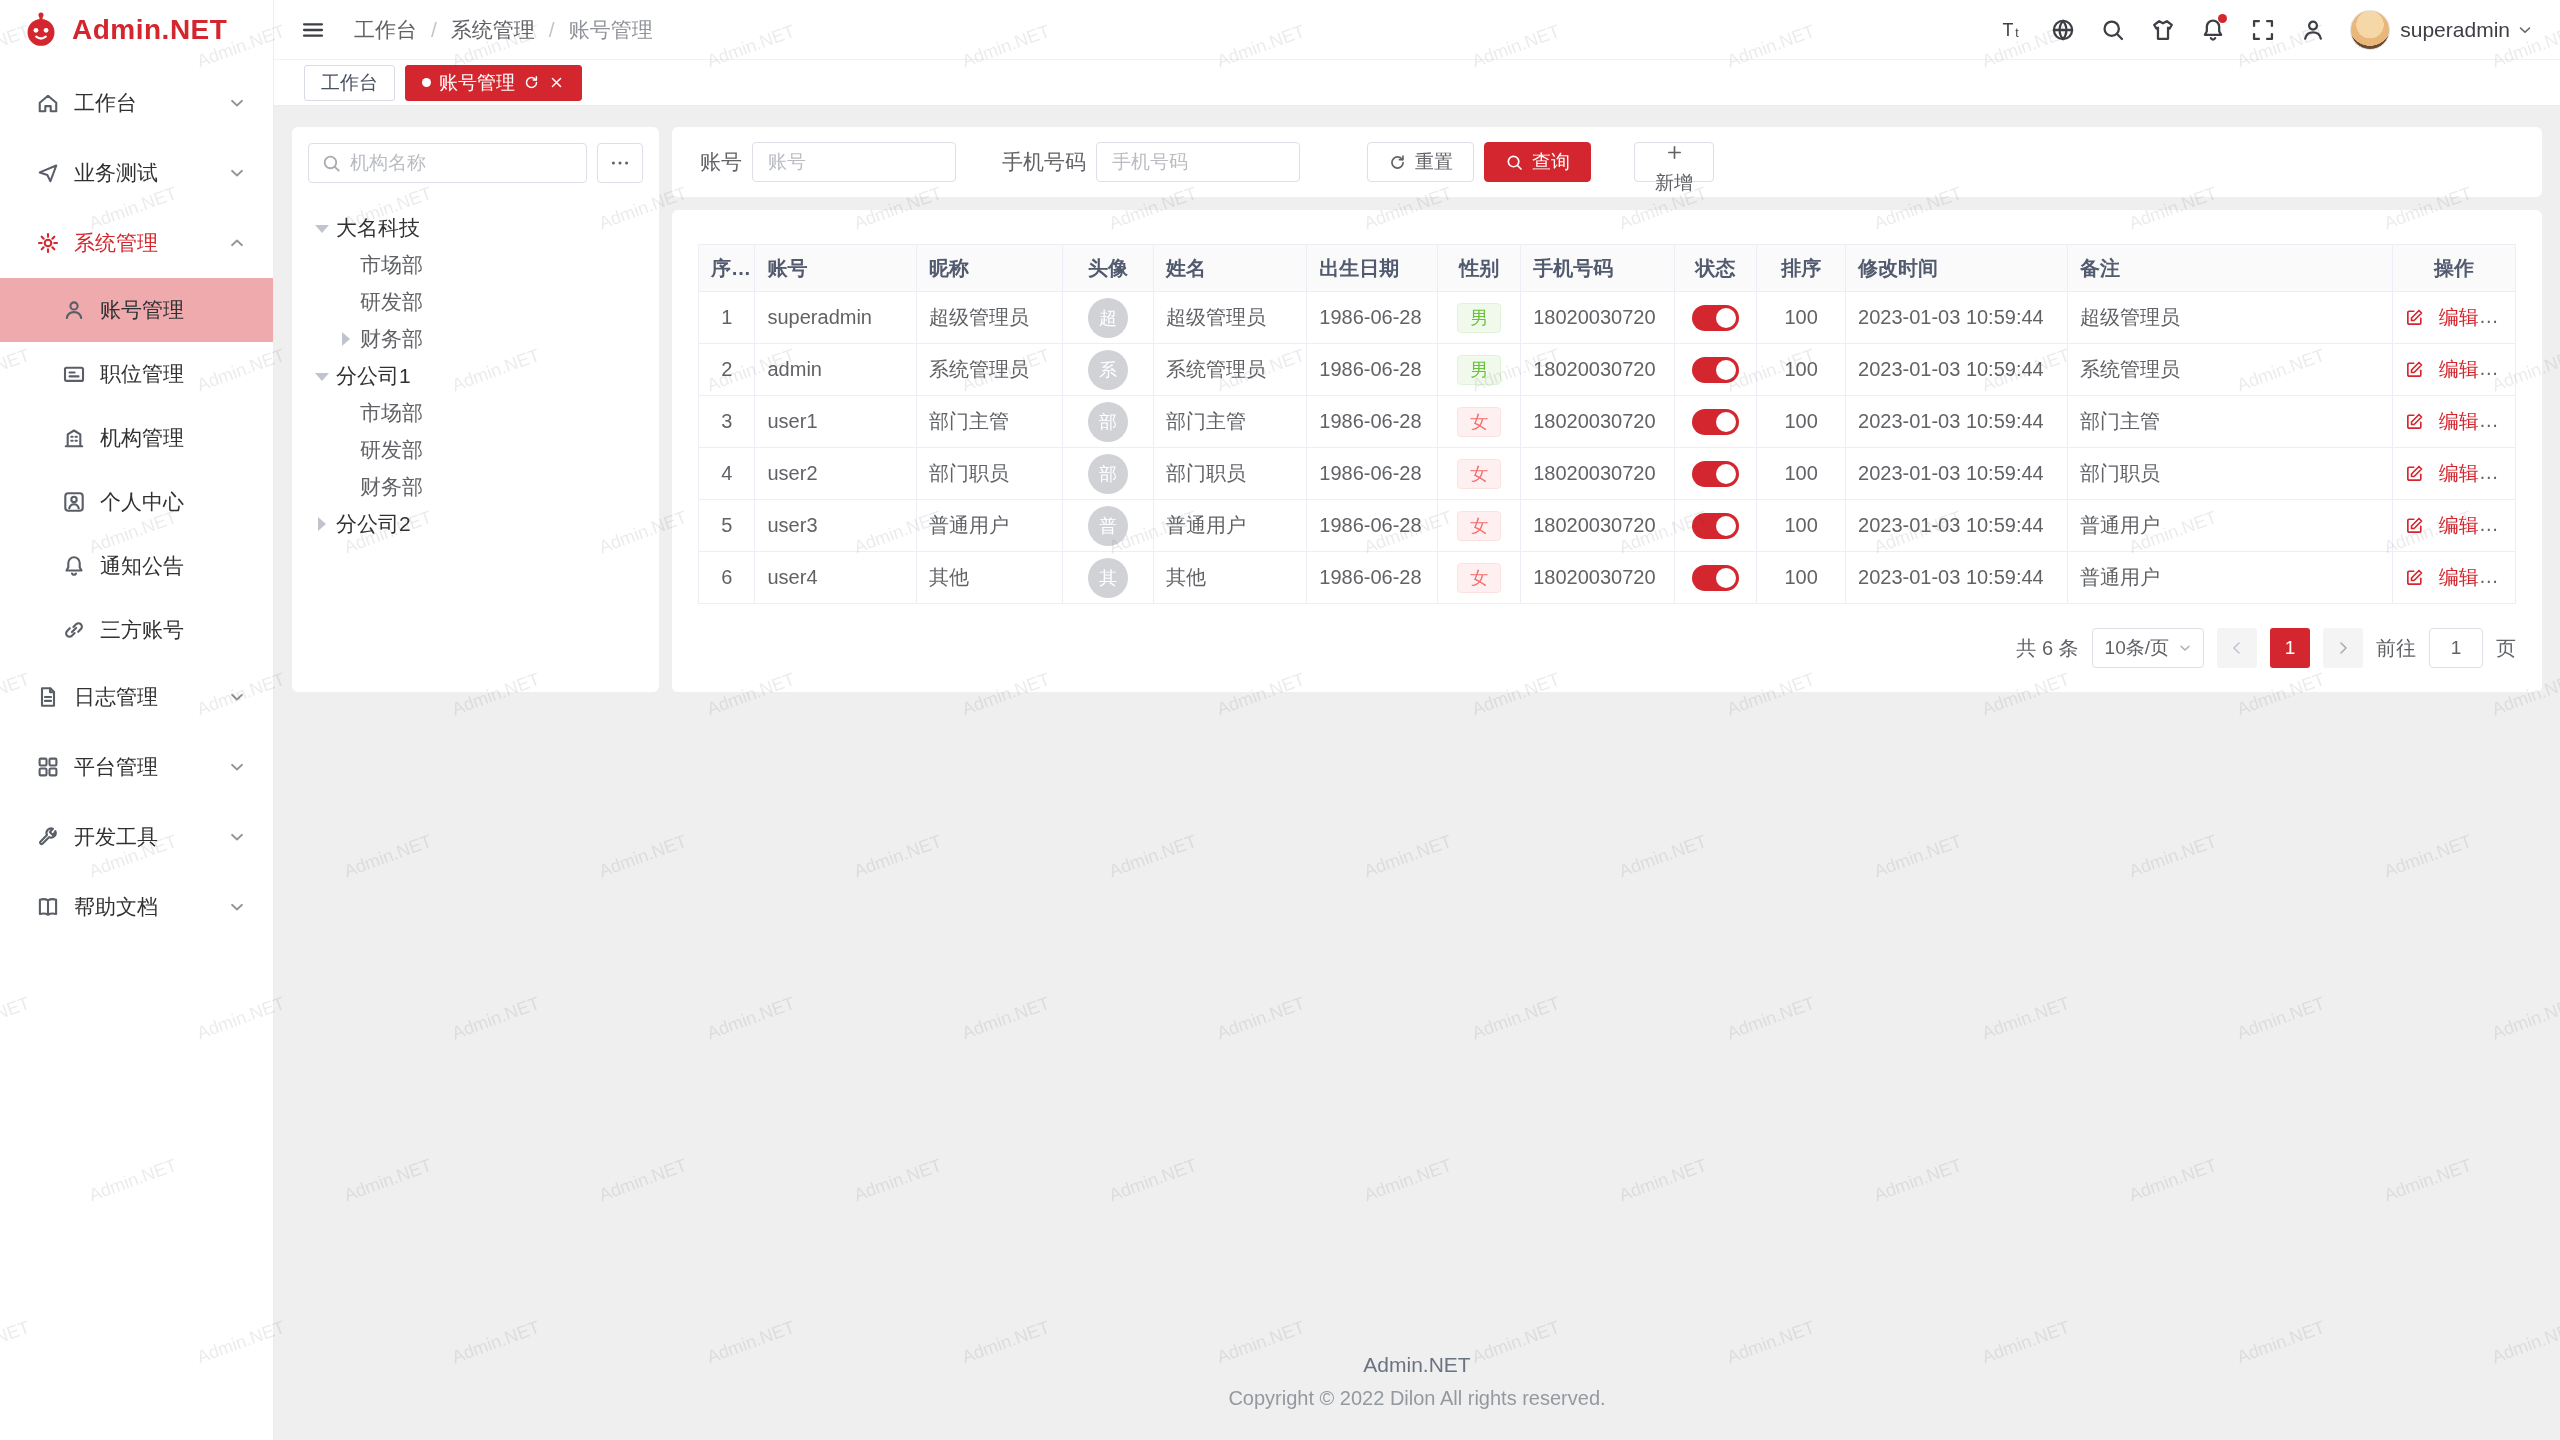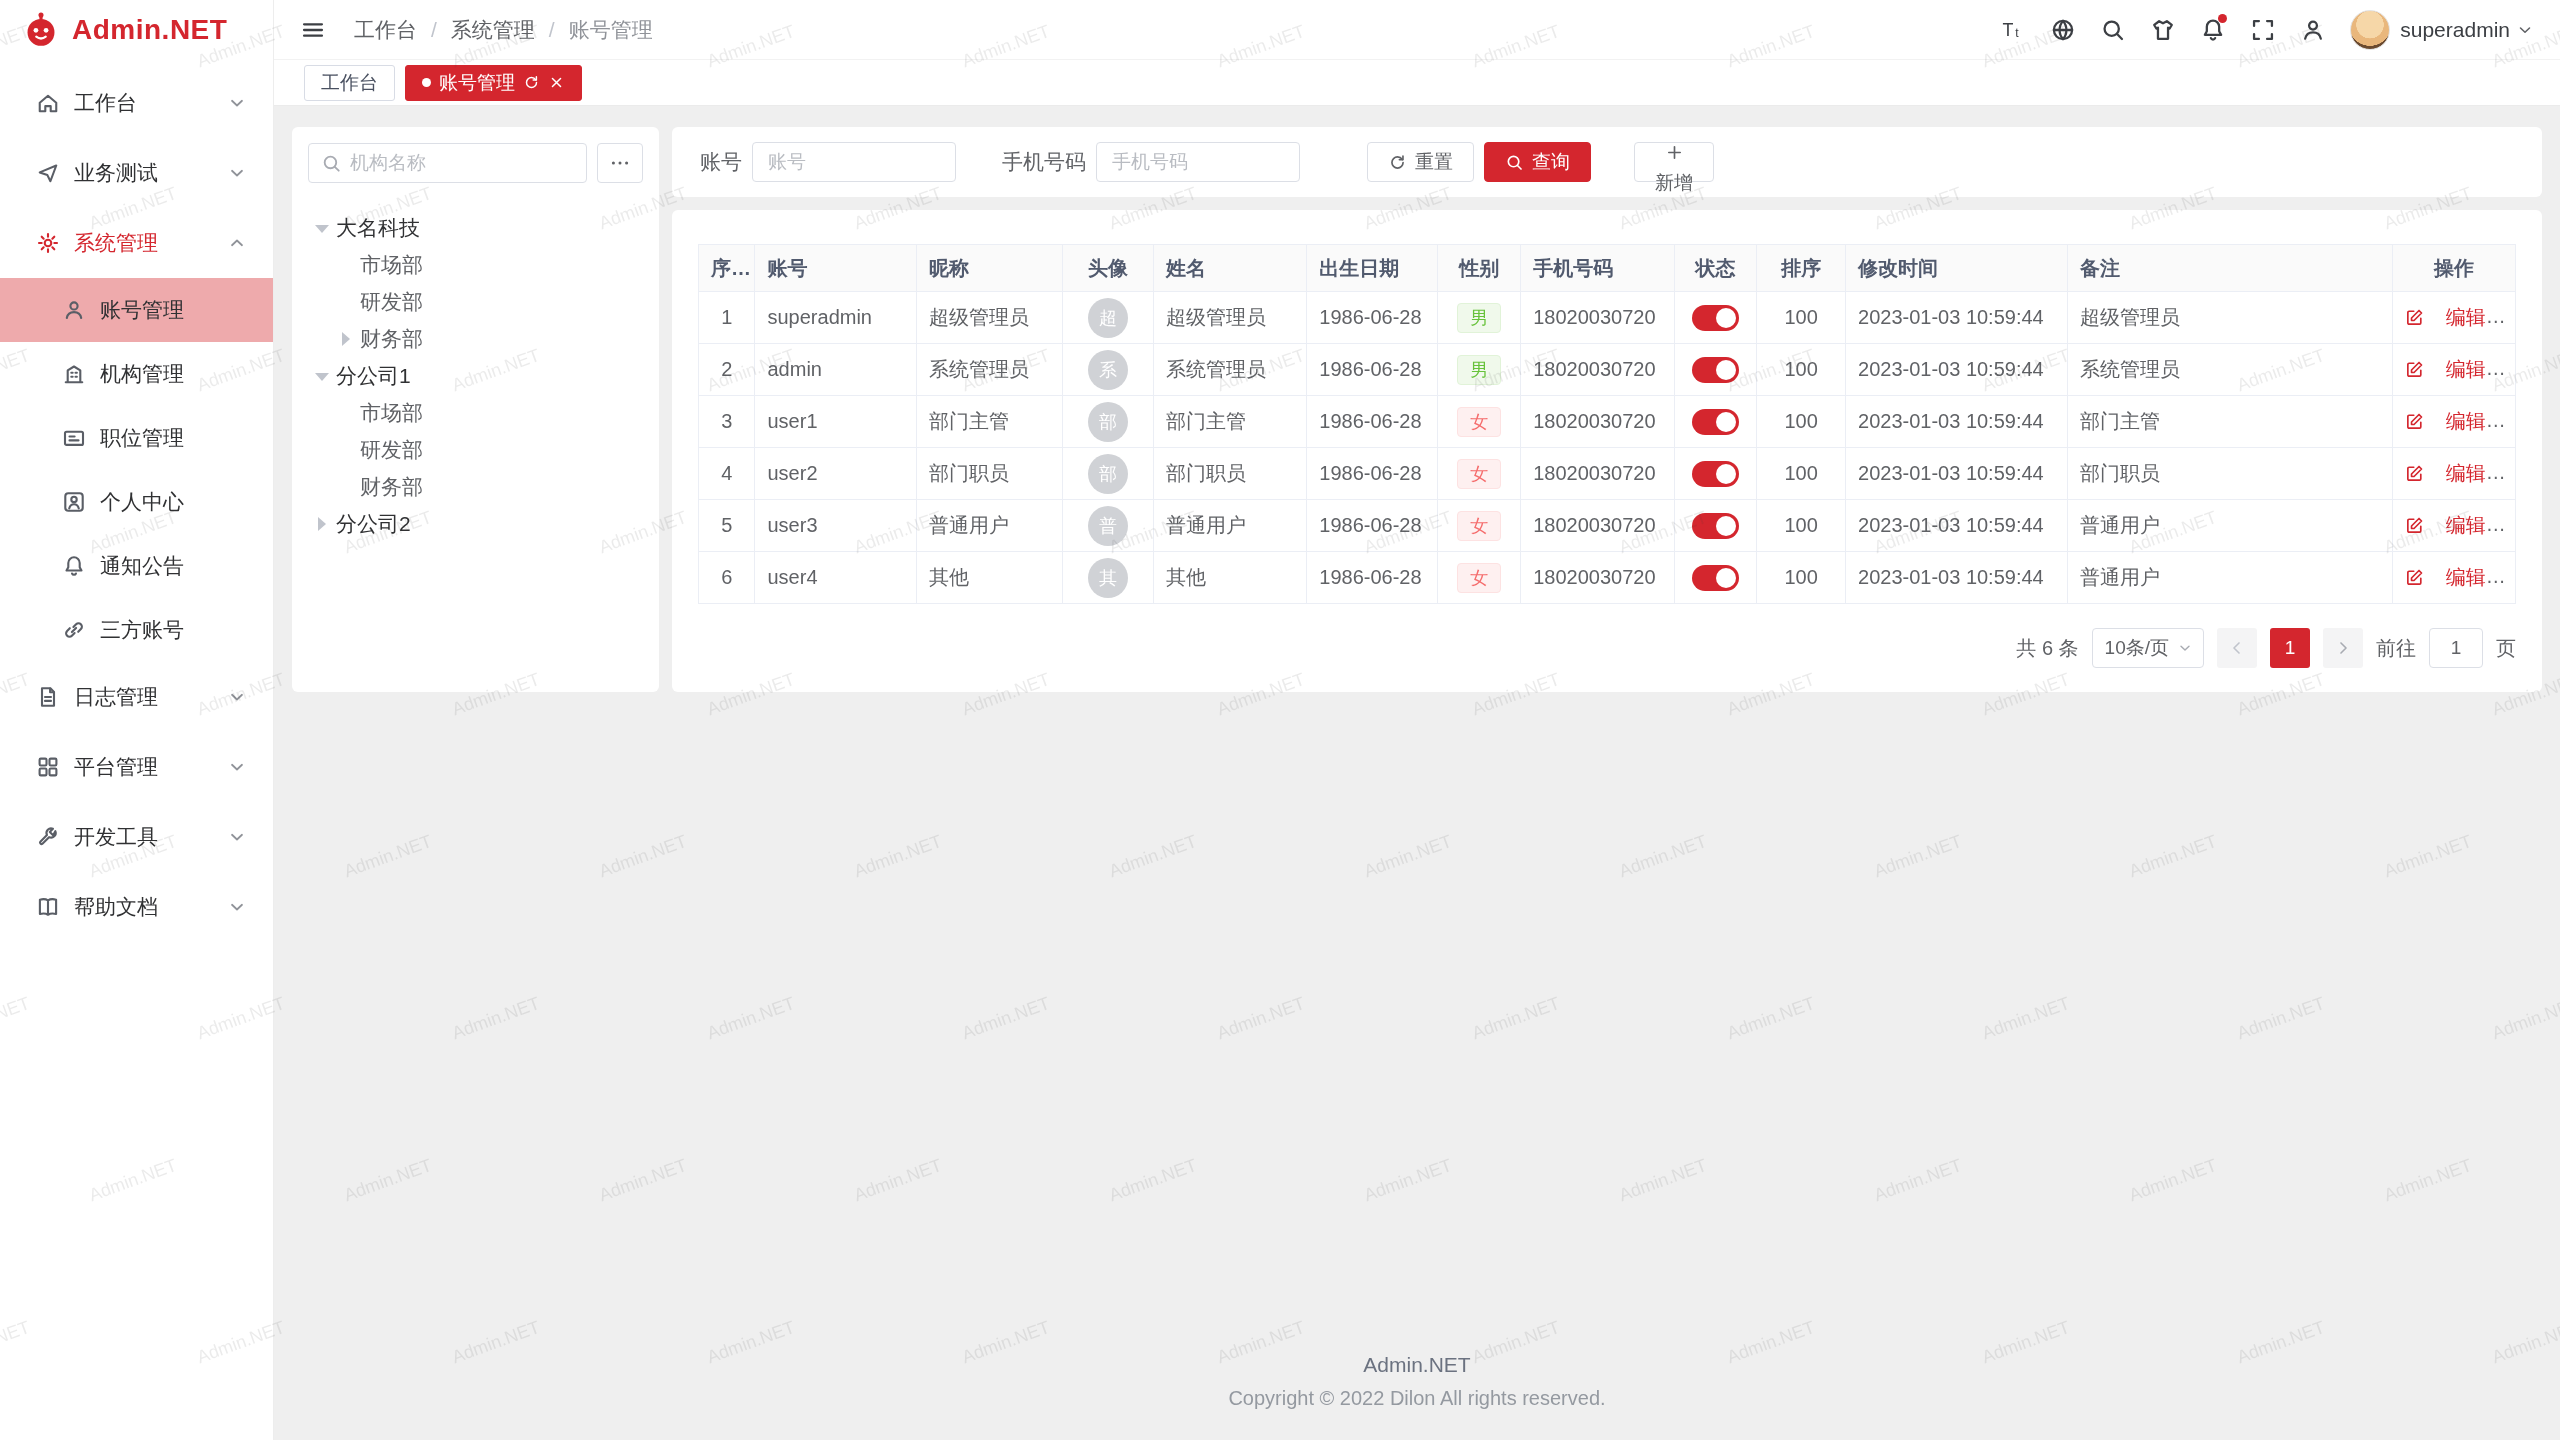--- a/index.html
+++ b/index.html
@@ -90,21 +90,21 @@
   .data-table th,.data-table td{border:1px solid #ebeef5;padding:0 12px;text-align:left;overflow:hidden;white-space:nowrap;text-overflow:ellipsis;}
   .data-table th{height:47px;background:#fafafa;color:#515a6e;font-weight:700;}
   .data-table td{height:52px;}
   .ta-c{text-align:center !important;}
   .avatar-circle{width:40px;height:40px;border-radius:50%;background:#d0d2d6;color:#fff;display:inline-flex;align-items:center;justify-content:center;font-size:18px;vertical-align:middle;}
   .pill{display:inline-block;height:30px;line-height:28px;padding:0 12px;border-radius:4px;font-size:18px;}
   .pill-success{color:var(--tag-success-text);background:var(--tag-success-bg);border:1px solid #e1f3d8;}
   .pill-danger{color:var(--tag-danger-text);background:var(--tag-danger-bg);border:1px solid #fde2e2;}
   .switch{width:47px;height:26px;border-radius:13px;background:var(--primary);display:inline-block;position:relative;vertical-align:middle;cursor:pointer;}
   .switch::after{content:"";position:absolute;top:3px;right:3px;width:20px;height:20px;border-radius:50%;background:#fff;}
-  .op-edit{color:var(--primary);display:inline-flex;align-items:center;gap:22px;cursor:pointer;vertical-align:middle;justify-content:flex-end;}
+  .op-edit{color:var(--primary);display:inline-flex;align-items:center;gap:15px;cursor:pointer;vertical-align:middle;justify-content:flex-end;}
   .op-ic{width:19px;height:19px;display:inline-flex;}
   .op-more{display:inline-flex;margin-left:14px;color:var(--text-secondary);cursor:pointer;vertical-align:middle;}
   .op-ic2{width:22px;height:22px;display:inline-flex;}
 
   .pagination{display:flex;justify-content:flex-end;align-items:center;margin-top:24px;gap:13px;font-size:20px;color:var(--text-secondary);}
   .pg-size{height:40px;min-width:106px;border:1px solid #dcdfe6;border-radius:4px;display:inline-flex;align-items:center;gap:8px;padding:0 10px 0 12px;cursor:pointer;font-size:19px;}
   .pg-chev{width:16px;height:16px;display:inline-flex;color:#a8abb2;margin-left:auto;}
   .pg-btn{min-width:40px;height:40px;border-radius:3px;background:#f4f4f5;display:inline-flex;align-items:center;justify-content:center;cursor:pointer;font-size:19px;}
   .pg-ic{width:18px;height:18px;display:inline-flex;}
   .pg-btn.prev{color:#c0c4cc;}
@@ -185,33 +185,33 @@
             <svg viewBox="0 0 16 16" fill="none" stroke="currentColor" stroke-width="1.4" stroke-linecap="round" stroke-linejoin="round" style="width:100%;height:100%;display:block">
               <circle cx="8" cy="5.3" r="2.4"></circle>
               <path d="M3.2 13.3c.5-2.6 2.5-3.9 4.8-3.9s4.3 1.3 4.8 3.9"></path>
             </svg>
           </span>
           <span class="mi-label">账号管理</span>
         </div>
         <div class="submenu-item ">
           <span class="mi-icon">
             <svg viewBox="0 0 16 16" fill="none" stroke="currentColor" stroke-width="1.4" stroke-linecap="round" stroke-linejoin="round" style="width:100%;height:100%;display:block">
-              <path d="M2.5 13.5h11M3.8 13.5V5.6L8 3l4.2 2.6v7.9M6.2 7.2h.9M9 7.2h.9M6.2 9.8h.9M9 9.8h.9"></path>
-            </svg>
-          </span>
-          <span class="mi-label">机构管理</span>
+              <rect x="2" y="3.8" width="12" height="8.8" rx="1"></rect>
+              <path d="M5 7h3.4M5 9.6h6"></path>
+            </svg>
+          </span>
+          <span class="mi-label">职位管理</span>
         </div>
         <div class="submenu-item ">
           <span class="mi-icon">
             <svg viewBox="0 0 16 16" fill="none" stroke="currentColor" stroke-width="1.4" stroke-linecap="round" stroke-linejoin="round" style="width:100%;height:100%;display:block">
-              <rect x="2" y="3.8" width="12" height="8.8" rx="1"></rect>
-              <path d="M5 7h3.4M5 9.6h6"></path>
-            </svg>
-          </span>
-          <span class="mi-label">职位管理</span>
+              <path d="M2.5 13.5h11M3.8 13.5V5.6L8 3l4.2 2.6v7.9M6.2 7.2h.9M9 7.2h.9M6.2 9.8h.9M9 9.8h.9"></path>
+            </svg>
+          </span>
+          <span class="mi-label">机构管理</span>
         </div>
         <div class="submenu-item ">
           <span class="mi-icon">
             <svg viewBox="0 0 16 16" fill="none" stroke="currentColor" stroke-width="1.4" stroke-linecap="round" stroke-linejoin="round" style="width:100%;height:100%;display:block">
               <rect x="2.2" y="2.2" width="11.6" height="11.6" rx="2"></rect>
               <circle cx="8" cy="6.3" r="1.8"></circle>
               <path d="M4.8 12.3c.5-1.9 1.7-2.8 3.2-2.8s2.7.9 3.2 2.8"></path>
             </svg>
           </span>
           <span class="mi-label">个人中心</span>

